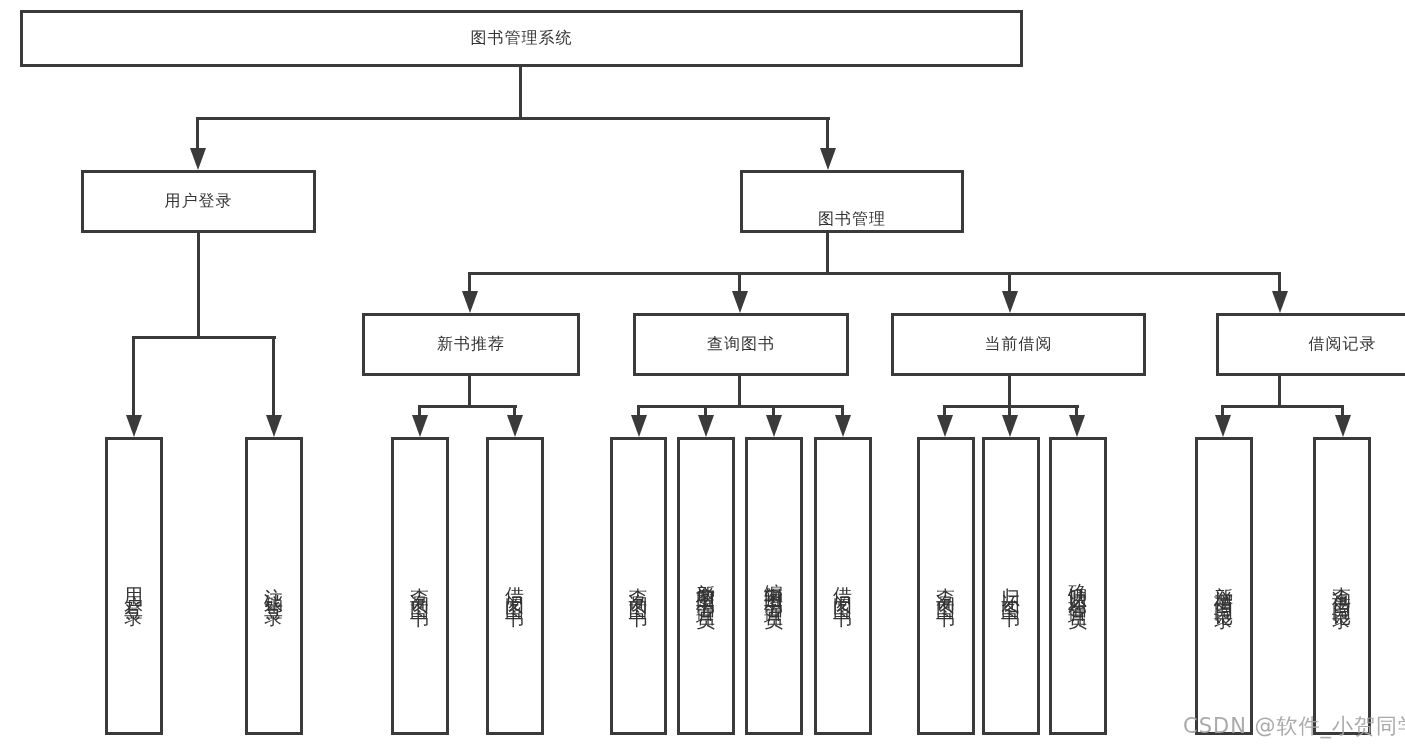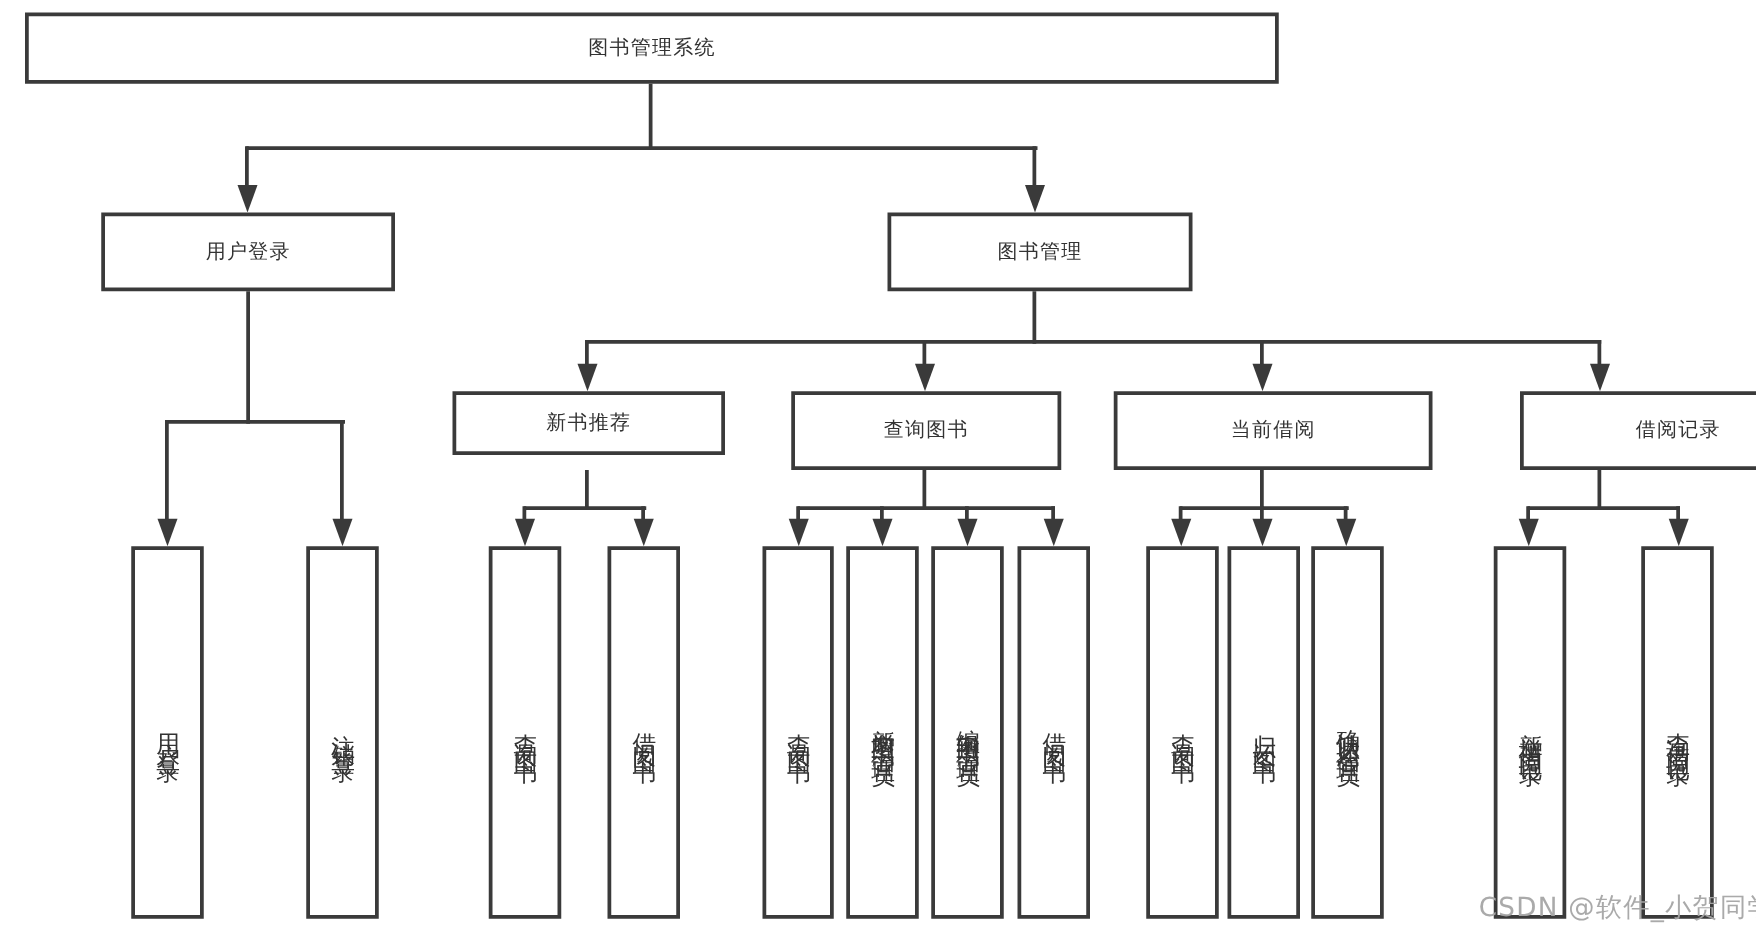--- a/index.html
+++ b/index.html
@@ -49,21 +49,21 @@
   <div class="vline" style="left:519px;top:67px;height:52px;"></div>
   <div class="hline" style="left:197px;top:117px;width:633px;"></div>
   <div class="vline" style="left:196px;top:117px;height:32px;"></div>
   <div class="arrow" style="left:190px;top:148px;"></div>
   <div class="vline" style="left:826px;top:117px;height:32px;"></div>
   <div class="arrow" style="left:820px;top:148px;"></div>
 
   <div class="box" style="left:81px;top:170px;width:235px;height:63px;">
     <span>用户登录</span>
   </div>
-  <div class="box" style="left:710px;top:170px;width:244px;height:63px;">
+  <div class="box" style="left:740px;top:170px;width:224px;height:63px;align-items:flex-end;">
     <span>图书管理</span>
   </div>
 
   <div class="vline" style="left:197px;top:233px;height:106px;"></div>
   <div class="hline" style="left:133px;top:336px;width:143px;"></div>
   <div class="vline" style="left:132px;top:336px;height:80px;"></div>
   <div class="arrow" style="left:126px;top:415px;"></div>
   <div class="vline" style="left:272px;top:336px;height:80px;"></div>
   <div class="arrow" style="left:266px;top:415px;"></div>
 
@@ -71,21 +71,21 @@
   <div class="hline" style="left:469px;top:272px;width:812px;"></div>
   <div class="vline" style="left:468px;top:272px;height:20px;"></div>
   <div class="arrow" style="left:462px;top:291px;"></div>
   <div class="vline" style="left:738px;top:272px;height:20px;"></div>
   <div class="arrow" style="left:732px;top:291px;"></div>
   <div class="vline" style="left:1008px;top:272px;height:20px;"></div>
   <div class="arrow" style="left:1002px;top:291px;"></div>
   <div class="vline" style="left:1278px;top:272px;height:20px;"></div>
   <div class="arrow" style="left:1272px;top:291px;"></div>
 
-  <div class="box" style="left:362px;top:313px;width:218px;height:51px;">
+  <div class="box" style="left:362px;top:313px;width:218px;height:63px;">
     <span>新书推荐</span>
   </div>
   <div class="box" style="left:633px;top:313px;width:216px;height:63px;">
     <span>查询图书</span>
   </div>
   <div class="box" style="left:891px;top:313px;width:255px;height:63px;">
     <span>当前借阅</span>
   </div>
   <div class="box" style="left:1216px;top:313px;width:253px;height:63px;">
     <span>借阅记录</span>

